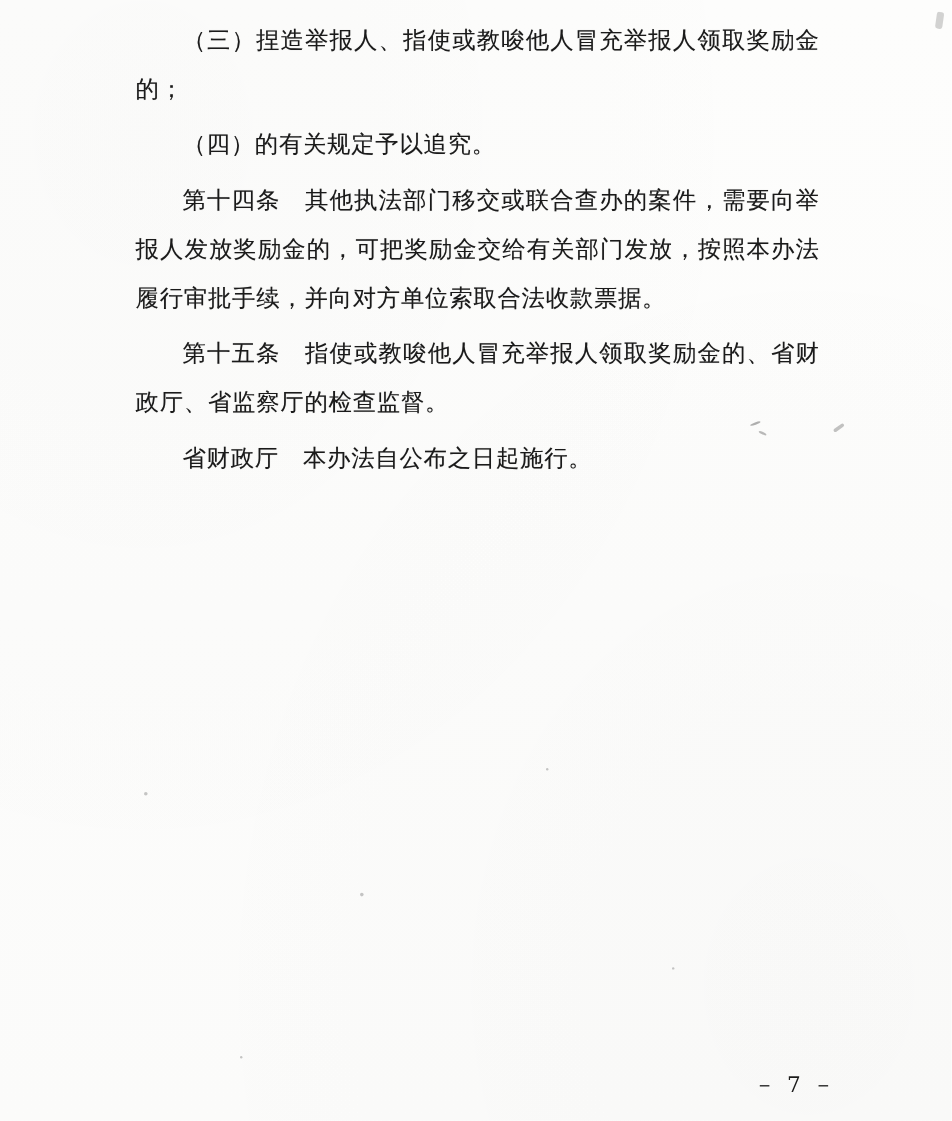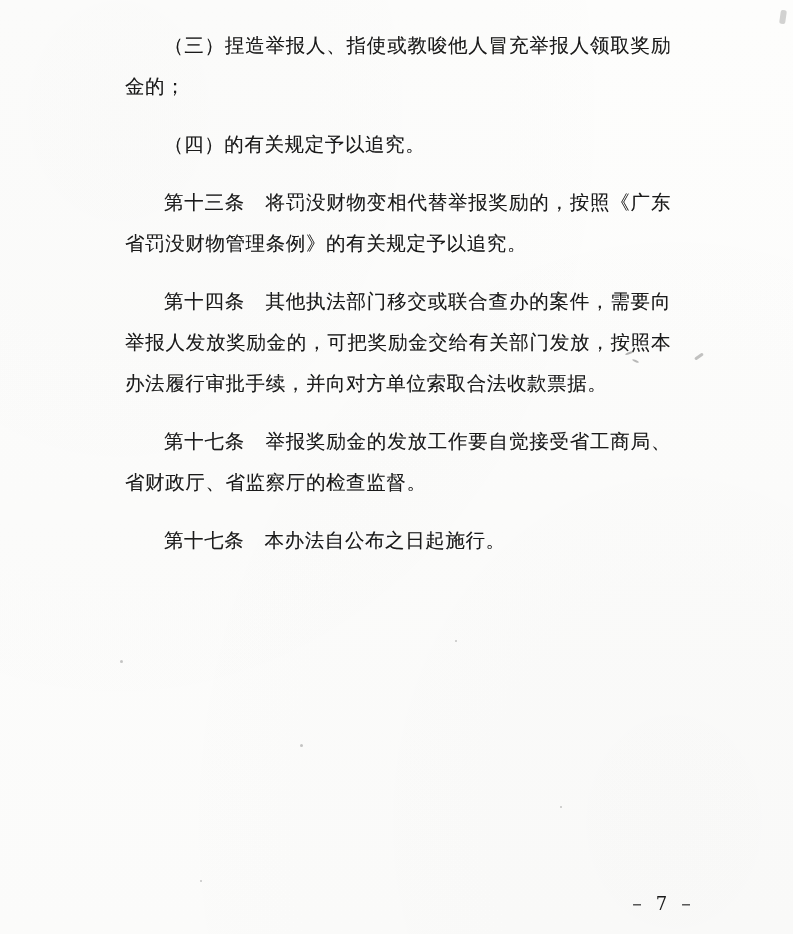--- a/index.html
+++ b/index.html
@@ -30,21 +30,21 @@
     top: 0;
     width: 580px;
     padding-top: 8px;
   }
   .para {
     font-size: 19.5px;
     line-height: 41px;
     letter-spacing: 0.6px;
     text-align: justify;
     text-justify: inter-ideograph;
-    margin: 17px;
+    margin: 5px;
     color: #1a1a1a;
     font-weight: 500;
     text-shadow: 0 0 0.6px rgba(0,0,0,0.35);
   }
   .indent {
     text-indent: 39px;
   }
   .page-number {
     position: absolute;
     left: 0;
@@ -74,24 +74,23 @@
 </style>
 </head>
 <body>
 
 <div class="page">
 
   <div class="content">
 
     <p class="para indent">（三）捏造举报人、指使或教唆他人冒充举报人领取奖励金的；</p>
     <p class="para indent">（四）的有关规定予以追究。</p>
-    <p class="para indent">第十三条　将罚没财物变相代替举报奖励的，按照《广东省罚没财物管理条例》的有关规定予以追究。</p>
     <p class="para indent">第十四条　其他执法部门移交或联合查办的案件，需要向举报人发放奖励金的，可把奖励金交给有关部门发放，按照本办法履行审批手续，并向对方单位索取合法收款票据。</p>
-    <p class="para indent">第十七条　举报奖励金的发放工作要自觉接受省工商局、省财政厅、省监察厅的检查监督。</p>
-    <p class="para indent">第十七条　本办法自公布之日起施行。</p>
+    <p class="para indent">第十五条　指使或教唆他人冒充举报人领取奖励金的、省财政厅、省监察厅的检查监督。</p>
+    <p class="para indent">省财政厅　本办法自公布之日起施行。</p>
 
   </div>
 
   <div class="page-number">－ 7 －</div>
 
   <span class="speck mark-a"></span>
   <span class="speck mark-b"></span>
   <span class="speck mark-c"></span>
   <span class="speck mark-d"></span>
   <span class="speck mark-e"></span>

